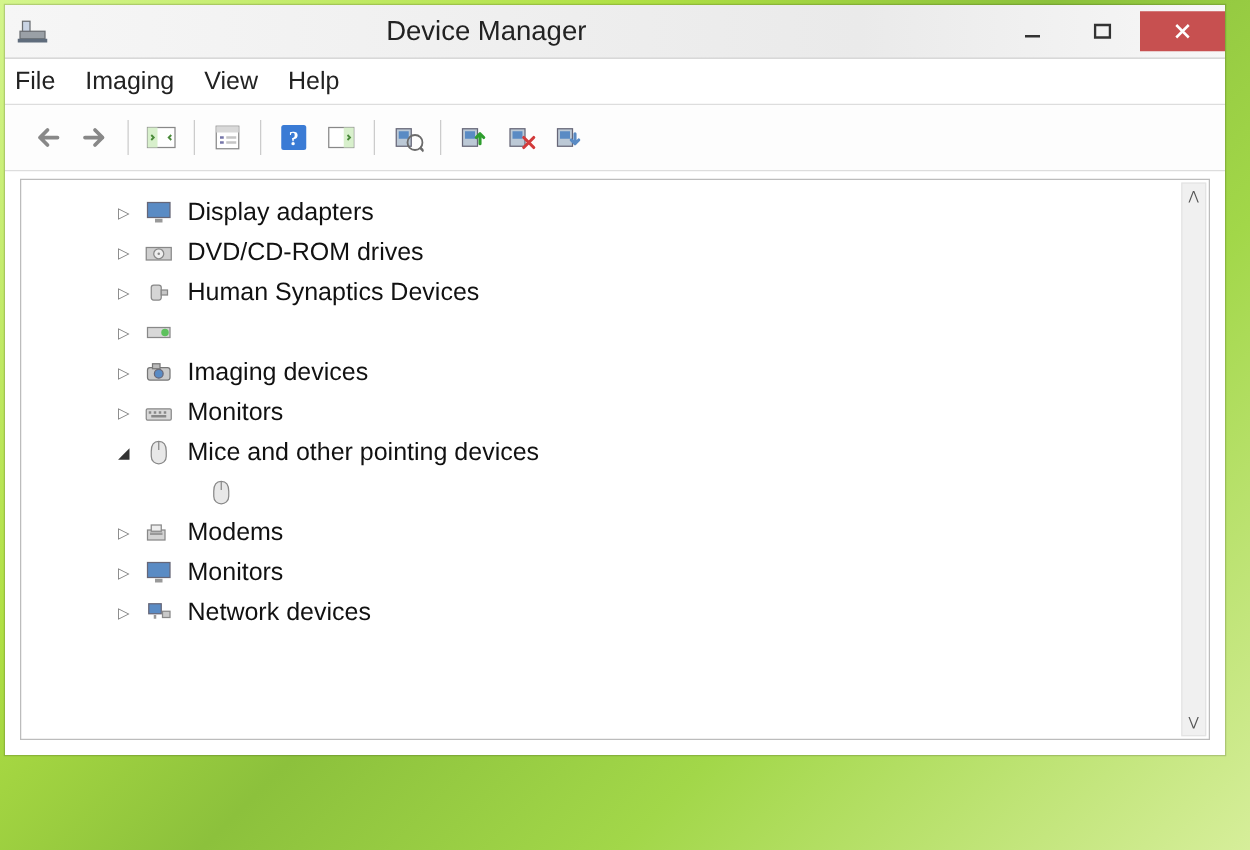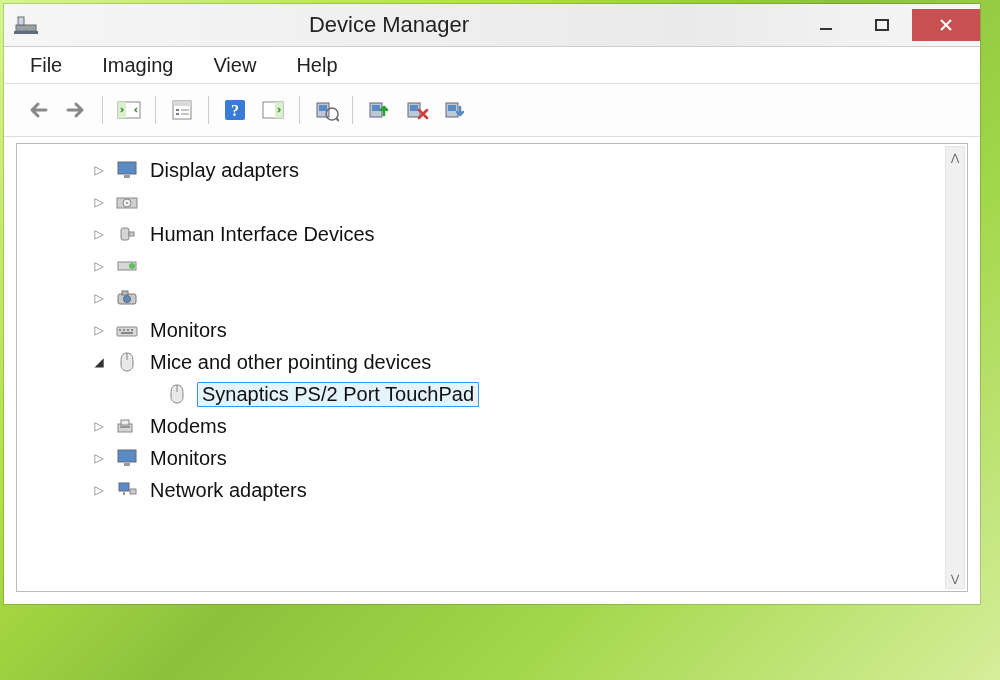--- a/index.html
+++ b/index.html
@@ -65,22 +65,22 @@
     width: 68px;
     height: 32px;
     margin-right: 0;
   }
   
   .menubar {
     height: 36px;
     border-bottom: 1px solid #ddd;
     display: flex;
     align-items: center;
-    padding-left: 26px;
-    gap: 40px;
+    padding-left: 8px;
+    gap: 24px;
     font-size: 20px;
     color: #222;
     background: #fff;
   }
   .menubar span { cursor: default; }
   
   .toolbar {
     height: 48px;
     padding: 2px 16px;
     display: flex;
@@ -311,31 +311,32 @@
 
       <div class="row">
         <span class="expander">▷</span>
         <span class="device-icon">
           <svg width="22" height="20" viewBox="0 0 22 20">
               <rect x="1" y="6" width="20" height="10" fill="#cfcfcf" stroke="#888"></rect>
               <circle cx="11" cy="11" r="4" fill="#eee" stroke="#888"></circle>
               <circle cx="11" cy="11" r="1" fill="#888"></circle>
             </svg>
         </span>
+        <span class="label">DVD/CD-ROM drives</span>
       </div>
 
       <div class="row">
         <span class="expander">▷</span>
         <span class="device-icon">
           <svg width="22" height="20" viewBox="0 0 22 20">
               <rect x="5" y="4" width="8" height="12" rx="2" fill="#d5d5d5" stroke="#888"></rect>
               <rect x="13" y="8" width="5" height="4" fill="#c7c7c7" stroke="#888"></rect>
             </svg>
         </span>
-        <span class="label">Human Interface Devices</span>
+        <span class="label">Human Synaptics Devices</span>
       </div>
 
       <div class="row">
         <span class="expander">▷</span>
         <span class="device-icon">
           <svg width="22" height="20" viewBox="0 0 22 20">
               <rect x="2" y="6" width="18" height="8" fill="#d8d8d8" stroke="#888"></rect>
               <circle cx="16" cy="10" r="3" fill="#5cc15c"></circle>
             </svg>
         </span>
@@ -343,20 +344,21 @@
 
       <div class="row">
         <span class="expander">▷</span>
         <span class="device-icon">
           <svg width="22" height="20" viewBox="0 0 22 20">
               <rect x="2" y="6" width="18" height="10" rx="2" fill="#c9c9c9" stroke="#777"></rect>
               <circle cx="11" cy="11" r="3.5" fill="#5a8bc4" stroke="#667"></circle>
               <rect x="6" y="3" width="6" height="4" fill="#bbb" stroke="#777"></rect>
             </svg>
         </span>
+        <span class="label">Imaging devices</span>
       </div>
 
       <div class="row">
         <span class="expander">▷</span>
         <span class="device-icon">
           <svg width="22" height="20" viewBox="0 0 22 20">
               <rect x="1" y="7" width="20" height="9" rx="1" fill="#d8d8d8" stroke="#888"></rect>
               <rect x="3" y="9" width="2" height="2" fill="#888"></rect>
               <rect x="7" y="9" width="2" height="2" fill="#888"></rect>
               <rect x="11" y="9" width="2" height="2" fill="#888"></rect>
@@ -378,21 +380,20 @@
         <span class="label">Mice and other pointing devices</span>
       </div>
 
       <div class="row child selected">
         <span class="device-icon">
           <svg width="20" height="22" viewBox="0 0 20 22">
               <path d="M10 2 C5 2 4 6 4 10 L4 14 C4 18 7 20 10 20 C13 20 16 18 16 14 L16 10 C16 6 15 2 10 2 Z" fill="#e8e8e8" stroke="#888"></path>
               <line x1="10" y1="2" x2="10" y2="9" stroke="#888"></line>
             </svg>
         </span>
-        <span class="label">Synaptics PS/2 Port TouchPad</span>
       </div>
 
       <div class="row">
         <span class="expander">▷</span>
         <span class="device-icon">
           <svg width="22" height="20" viewBox="0 0 22 20">
               <rect x="2" y="8" width="14" height="8" fill="#d4d4d4" stroke="#888"></rect>
               <rect x="5" y="4" width="8" height="5" fill="#eee" stroke="#888"></rect>
               <rect x="4" y="10" width="10" height="2" fill="#999"></rect>
             </svg>
@@ -413,21 +414,21 @@
 
       <div class="row">
         <span class="expander">▷</span>
         <span class="device-icon">
           <svg width="22" height="20" viewBox="0 0 22 20">
               <rect x="3" y="3" width="10" height="8" fill="#5a8bc4" stroke="#667"></rect>
               <rect x="7" y="12" width="2" height="3" fill="#999"></rect>
               <rect x="14" y="9" width="6" height="5" fill="#c9c9c9" stroke="#888"></rect>
             </svg>
         </span>
-        <span class="label">Network adapters</span>
+        <span class="label">Network devices</span>
       </div>
 
       <div class="scrollbar">
         <div class="scroll-arrow up">⋀</div>
         <div class="scroll-arrow down">⋁</div>
       </div>
 
     </div>
   </div>
 

